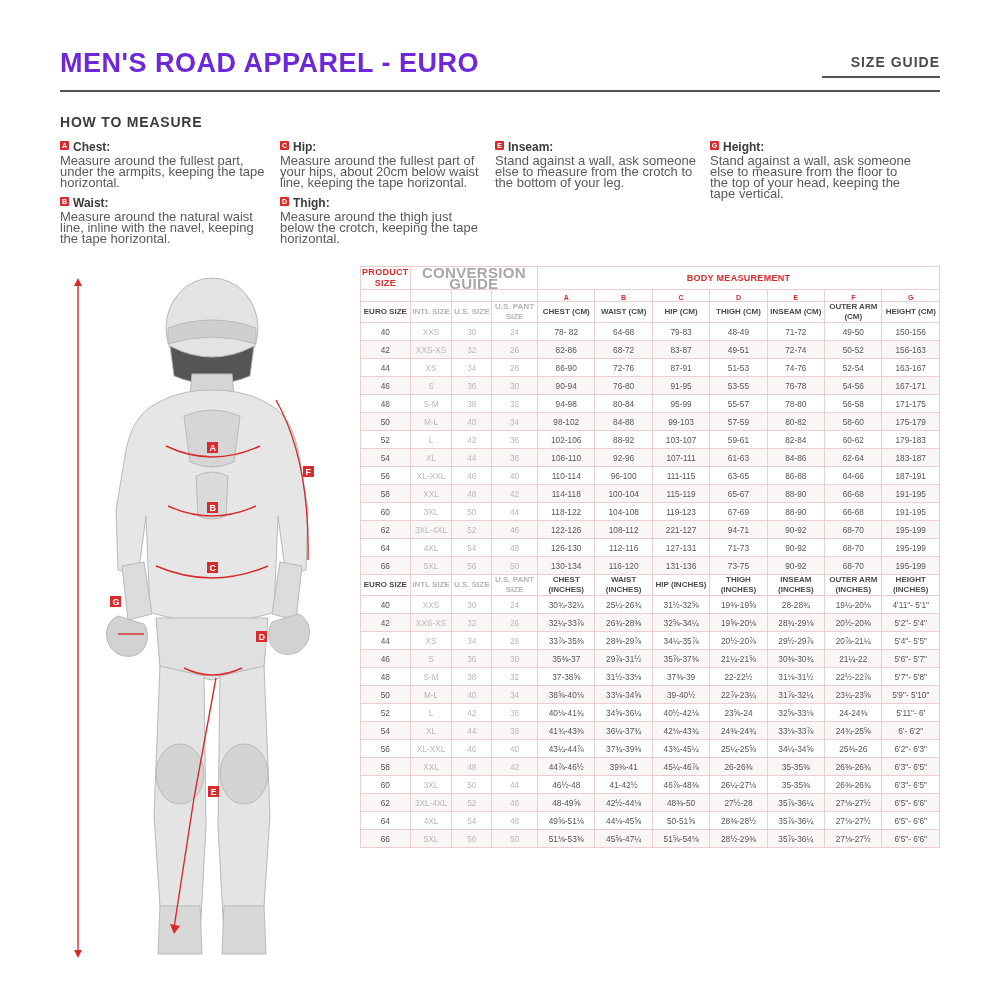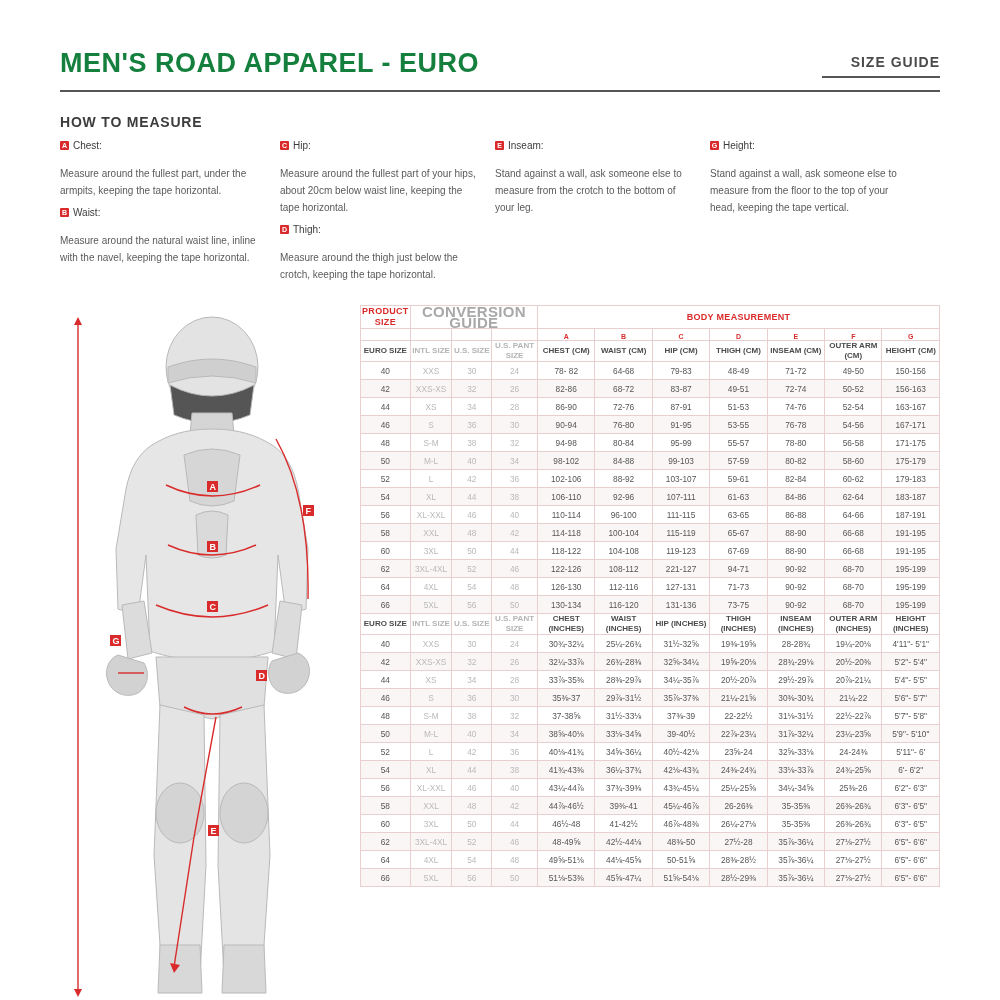--- a/index.html
+++ b/index.html
@@ -8,21 +8,21 @@
     background:#ffffff;
     font-family:"Liberation Sans", sans-serif;
     color:#3a3a3a;
     -webkit-font-smoothing:antialiased;
   }
   .page{position:relative;width:1000px;height:1000px;box-sizing:border-box;padding:40px 60px 30px 60px;}
 
   
   .header{position:relative;height:58px;}
   .title{
-    font-size:27px;font-weight:bold;letter-spacing:0.5px;color:#15803d;
+    font-size:27px;font-weight:bold;letter-spacing:0.5px;color:#6d28d9;
     position:absolute;left:0;top:8px;
   }
   .size-guide{
     position:absolute;right:0;top:14px;
     font-size:14px;font-weight:bold;letter-spacing:1px;color:#4a4a4a;
     padding-bottom:24px;
   }
   .header-rule{position:absolute;left:0;right:0;top:50px;height:2px;background:#555;}
 
   
@@ -34,22 +34,22 @@
   .mcol.c2{width:215px;}
   .mcol.c3{width:215px;}
   .mcol.c4{width:215px;}
   .mitem{margin-bottom:8px;}
   .mhead{display:flex;align-items:flex-start;gap:4px;}
   .badge{
     display:inline-block;background:#d92b2b;color:#fff;
     font-size:7px;font-weight:bold;line-height:9px;
     width:9px;height:9px;text-align:center;border-radius:1px;margin-top:1px;
   }
-  .mlabel{font-size:10px;font-weight:normal;color:#3c3c3c;}
-  .mtext{font-size:10px;line-height:17px;color:#5a5a5a;margin-top:14px;margin-left:0;}
+  .mlabel{font-size:12px;font-weight:bold;color:#3c3c3c;}
+  .mtext{font-size:13px;line-height:11px;color:#5a5a5a;margin-top:1px;margin-left:0;}
 
   
   .body-area{display:flex;margin-top:14px;}
   .figure-col{width:300px;position:relative;}
   .table-col{flex:1;}
 
   
   table.size{border-collapse:collapse;width:100%;font-size:8.3px;}
   table.size td,table.size th{border:1px solid #e9cfcf;text-align:center;padding:0;}
   .hdr-group td{border:none;}

